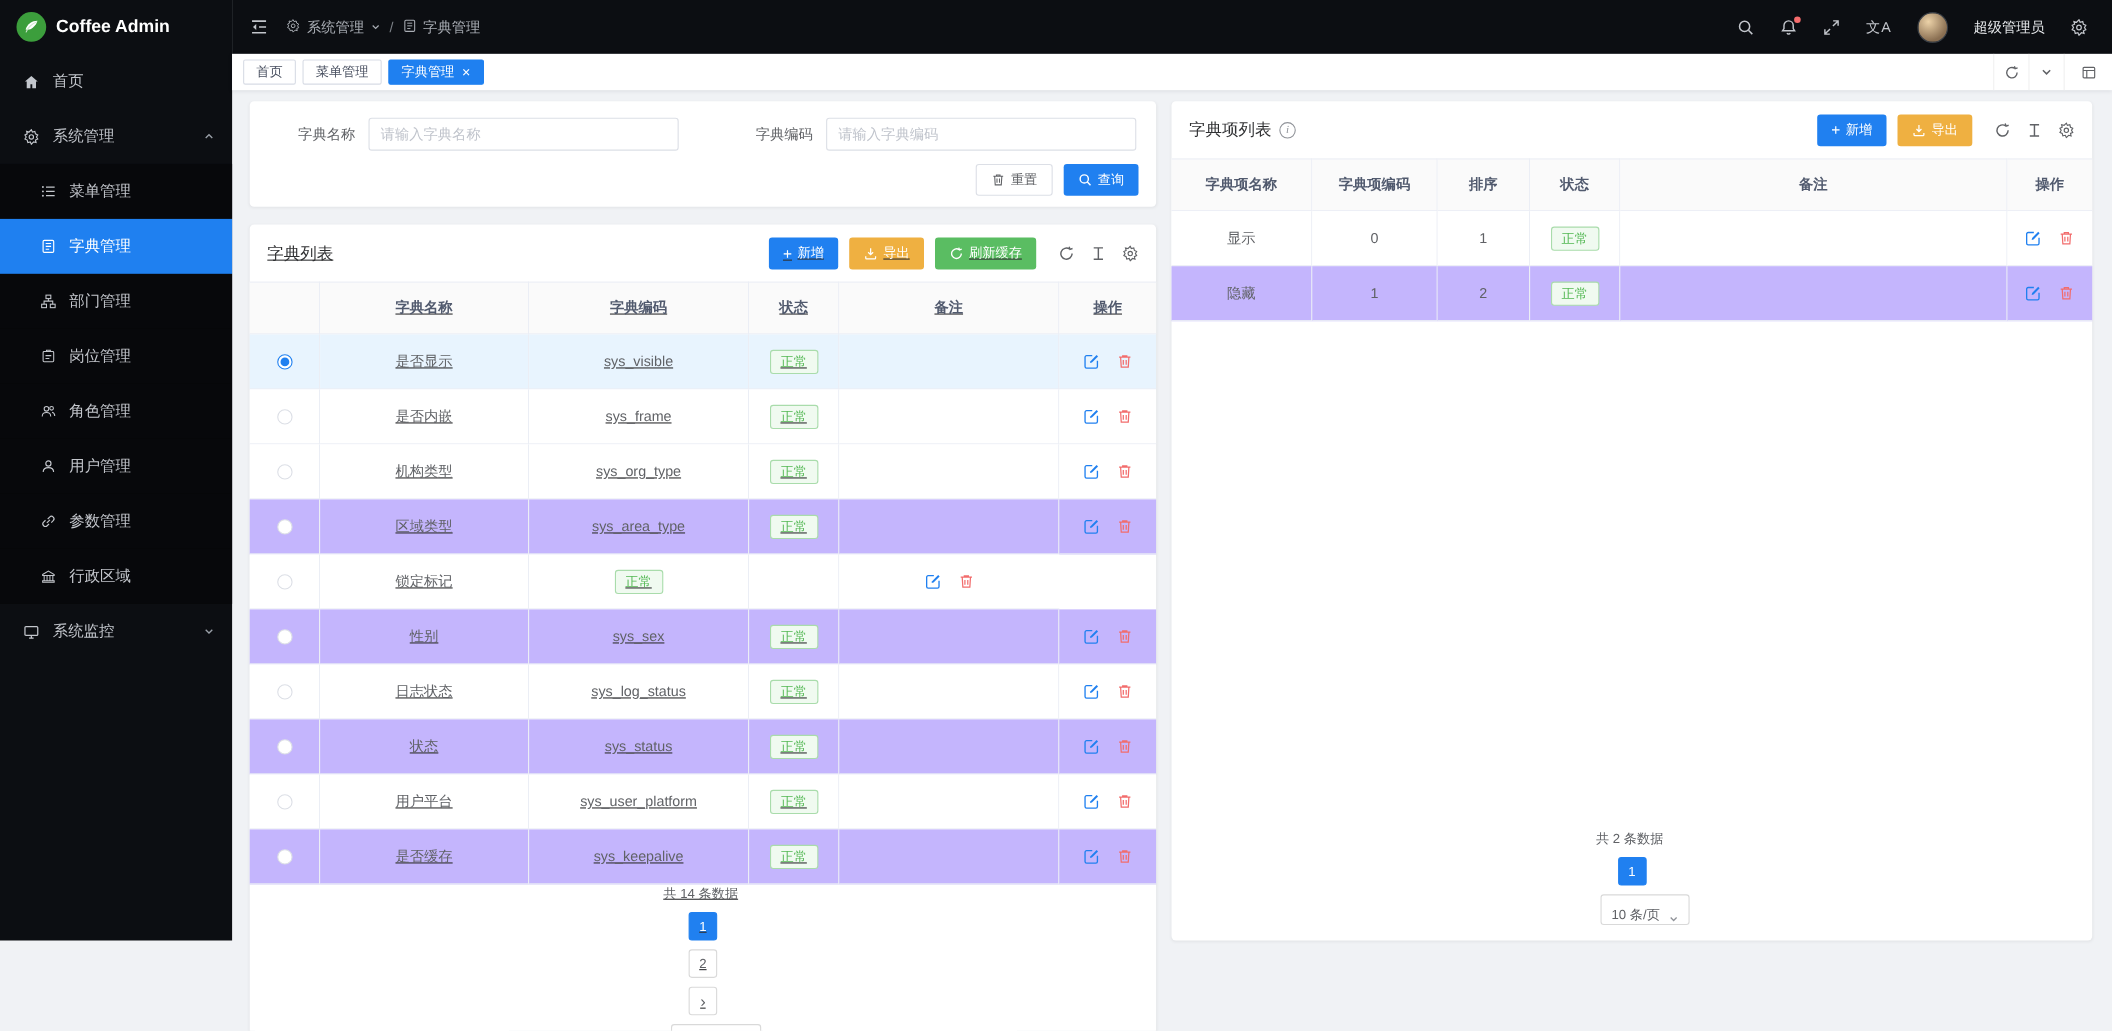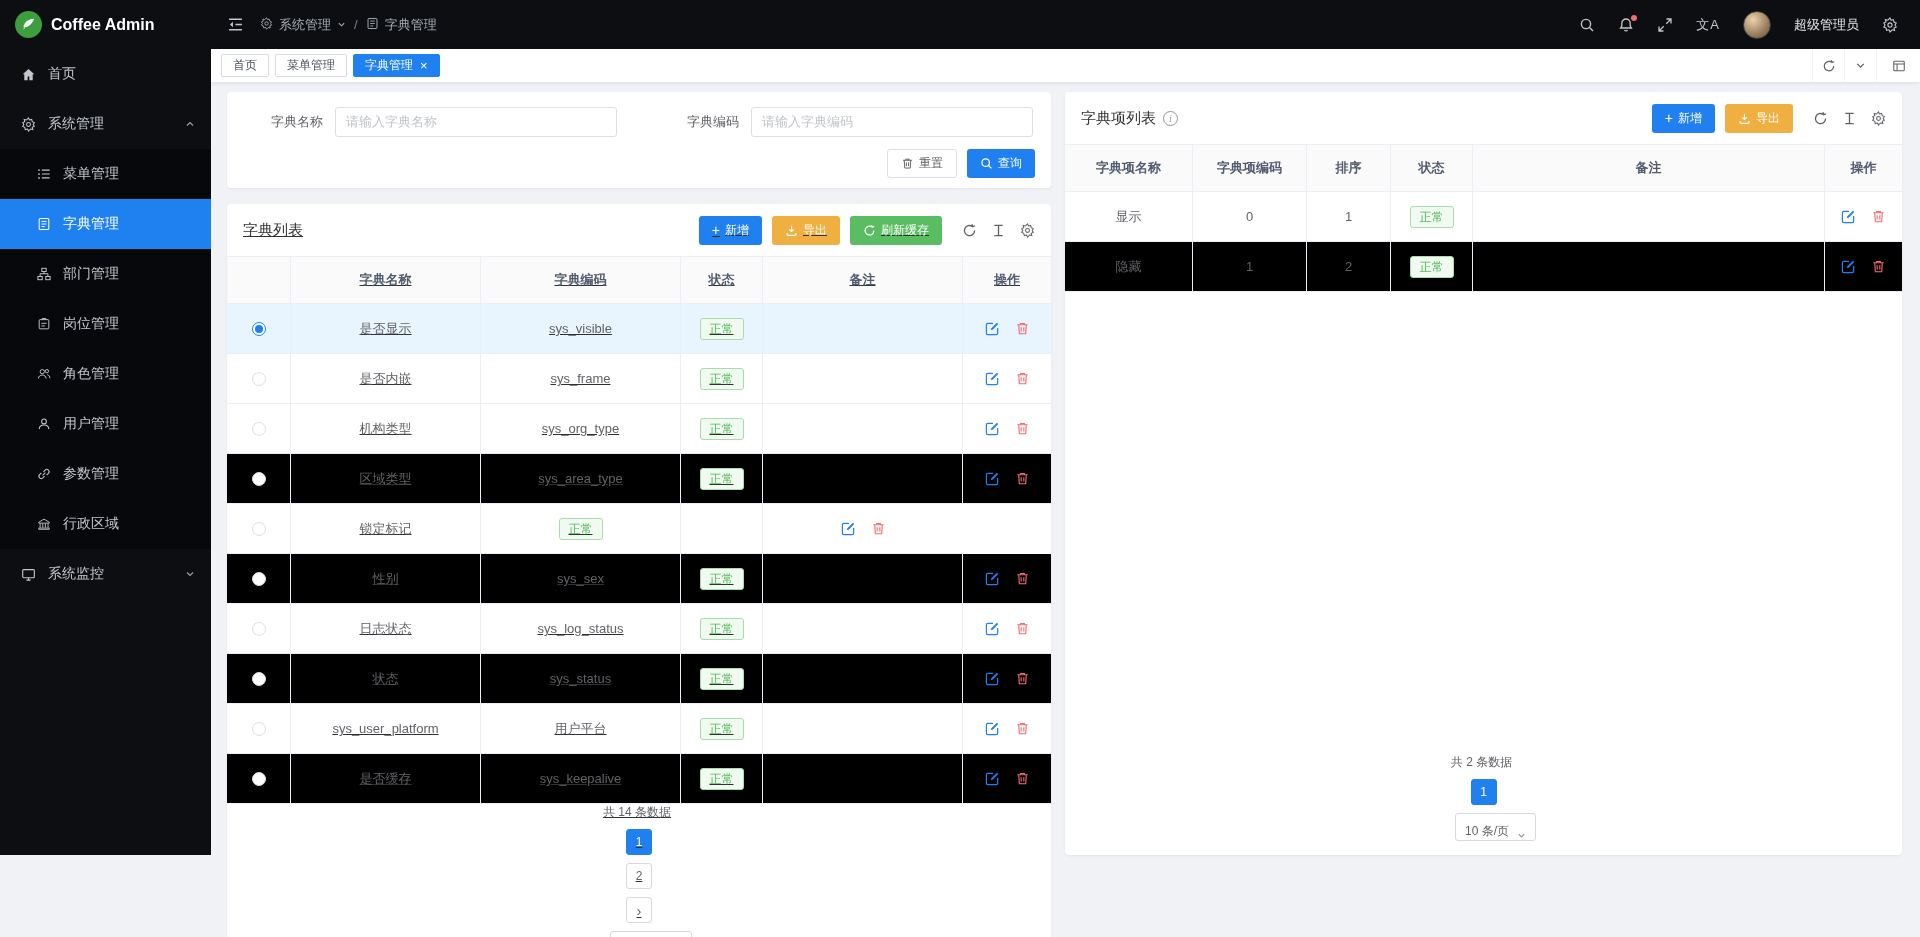--- a/index.html
+++ b/index.html
@@ -80,21 +80,21 @@
 
   
   .table { width: 100%; font-size: 13px; color: #606266; }
   .thead, .trow { display: grid; }
   .left-grid  { grid-template-columns: 64px 190px 200px 82px 1fr 88px; }
   .right-grid { grid-template-columns: 128px 114px 84px 82px 1fr 77px; }
   .th, .td { display: flex; align-items: center; justify-content: center; border-bottom: 1px solid #ebeef5; border-right: 1px solid #ebeef5; min-width: 0; }
   .th:last-child, .td:last-child { border-right: none; }
   .th { height: 48px; background: #fafafa; color: #515a6e; font-weight: bold; border-top: 1px solid #ebeef5; }
   .td { height: 50px; background: #fff; }
-  .trow.alt .td { background: #000000; }
+  .trow.alt .td { background: #c4b5fd; }
   .trow.selected .td { background: #e8f4fe; }
   .trow { cursor: pointer; }
 
   .radio { width: 14px; height: 14px; border: 1px solid #dcdfe6; border-radius: 50%; background: #fff; position: relative; display: inline-block; }
   .radio.checked { border-color: #2080f0; }
   .radio.checked::after { content: ""; position: absolute; left: 2px; top: 2px; width: 8px; height: 8px; border-radius: 50%; background: #2080f0; }
 
   .badge-success { display: inline-block; padding: 2px 9px; font-size: 12px; color: #54b854; border: 1px solid #a9dcab; background: #f0faf0; border-radius: 3px; line-height: 16px; }
 
   .op-icons { display: flex; gap: 15px; align-items: center; }
@@ -639,22 +639,22 @@
                       </svg>
                     </span>
                   </span>
                 </div>
             </div>
 
             <div class="trow left-grid">
               <div class="td">
                   <span class="radio"></span>
                 </div>
+              <div class="td">用户平台</div>
               <div class="td">sys_user_platform</div>
-              <div class="td">用户平台</div>
               <div class="td">
                   <span class="badge-success">正常</span>
                 </div>
               <div class="td"></div>
               <div class="td">
                   <span class="op-icons">
                     <span class="icon-edit">
                       <svg width="15" height="15" viewBox="0 0 16 16">
                         <path d="M8.5 2.5H3A1.5 1.5 0 0 0 1.5 4v9A1.5 1.5 0 0 0 3 14.5h9A1.5 1.5 0 0 0 13.5 13V7.5" fill="none" stroke="currentColor" stroke-width="1.3"></path>
                         <path d="M6.3 9.7l1.9-.5 5.9-5.9-1.4-1.4-5.9 5.9z" fill="currentColor"></path>

